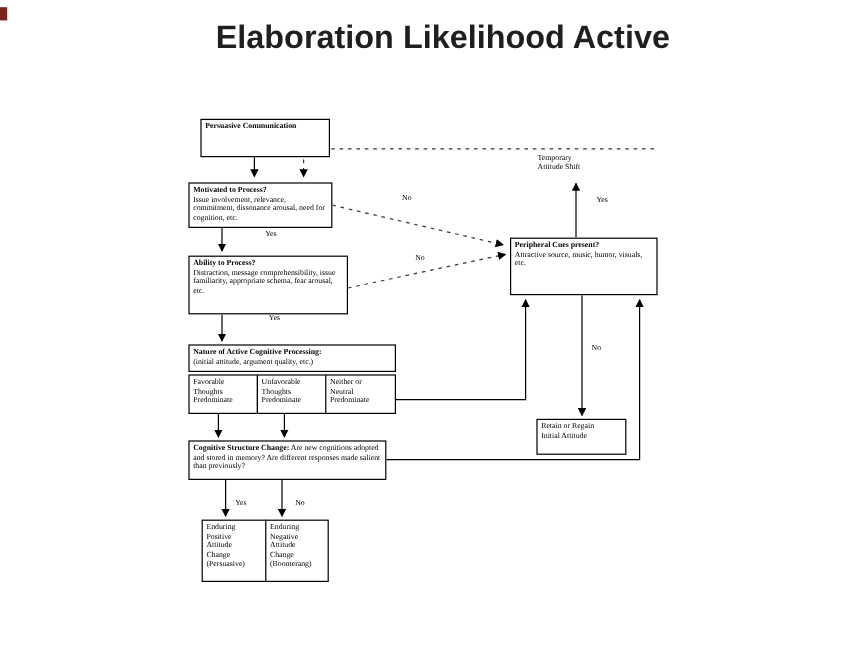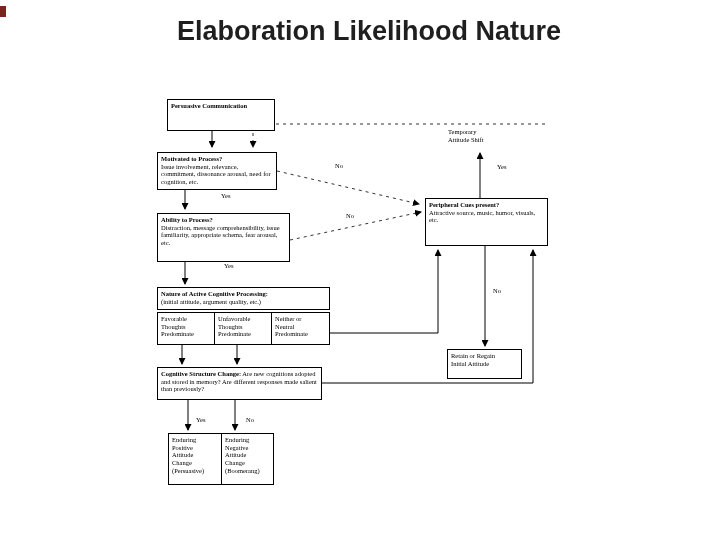--- a/index.html
+++ b/index.html
@@ -17,21 +17,21 @@
   .free{position:absolute;font-size:6.5px;line-height:1.25;white-space:pre-line;}
   svg{position:absolute;left:0;top:0;}
   .ln{stroke:#000;stroke-width:1;fill:none;}
   .dash{stroke:#333;stroke-dasharray:3 4;}
 </style>
 </head>
 <body>
 
 <div id="slide">
   <div id="corner"></div>
-  <div id="title">Elaboration Likelihood Nature</div>
+  <div id="title">Elaboration Likelihood Active</div>
 
   <svg width="720" height="540">
     <defs>
       <marker id="ah" markerWidth="7" markerHeight="7" refX="6" refY="3.5" orient="auto">
         <path d="M0,0 L7,3.5 L0,7 Z" fill="#000"></path>
       </marker>
     </defs>
     <line class="ln" x1="212" y1="131" x2="212" y2="147" marker-end="url(#ah)"></line>
     <line class="ln dash" x1="255" y1="124" x2="545" y2="124"></line>
     <line class="ln dash" x1="253" y1="126" x2="253" y2="147" marker-end="url(#ah)"></line>

